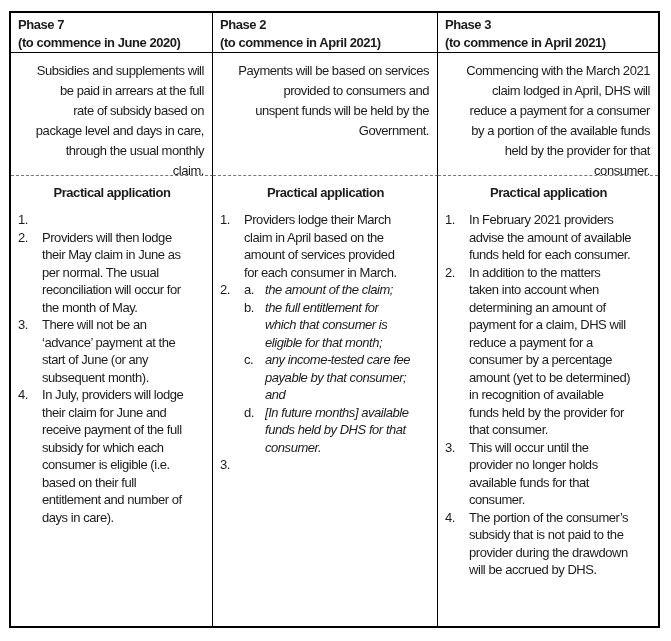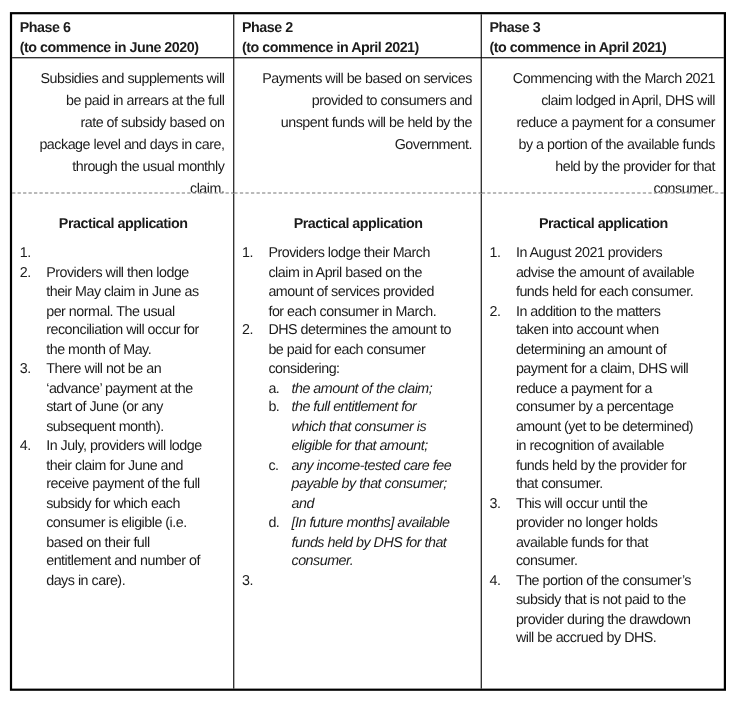--- a/index.html
+++ b/index.html
@@ -51,21 +51,21 @@
     white-space: pre-line;
   }
 
   .rowPrac {
     padding: 6px 6px 0 7px;
     line-height: 17.5px;
   }
   .ptitle {
     font-weight: bold;
     text-align: center;
-    margin: 12px 0 9px 0;
+    margin: 2px 0 9px 0;
     line-height: 18px;
   }
   .li {
     display: flex;
     align-items: flex-start;
   }
   .li .num {
     flex: none;
     width: 24px;
   }
@@ -88,21 +88,21 @@
     font-style: italic;
   }
 </style>
 </head>
 <body>
 
 <div class="page">
   <div class="doc-table">
 
     <div class="cell rowHead colA">
-      <div class="hline">Phase 6</div>
+      <div class="hline">Phase 7</div>
       <div class="hline">(to commence in June 2020)</div>
     </div>
     <div class="cell rowHead colB">
       <div class="hline">Phase 2</div>
       <div class="hline">(to commence in April 2021)</div>
     </div>
     <div class="cell rowHead colC">
       <div class="hline">Phase 3</div>
       <div class="hline">(to commence in April 2021)</div>
     </div>
@@ -162,32 +162,29 @@
       <div class="li">
         <span class="num">1.</span>
         <span class="txt pre">Providers lodge their March
 claim in April based on the
 amount of services provided
 for each consumer in March.</span>
       </div>
       <div class="li">
         <span class="num">2.</span>
         <div class="txt">
-          <div class="pre">DHS determines the amount to
-be paid for each consumer
-considering:</div>
           <div class="sli">
             <span class="ltr">a.</span>
             <span class="stxt pre">the amount of the claim;</span>
           </div>
           <div class="sli">
             <span class="ltr">b.</span>
             <span class="stxt pre">the full entitlement for
 which that consumer is
-eligible for that amount;</span>
+eligible for that month;</span>
           </div>
           <div class="sli">
             <span class="ltr">c.</span>
             <span class="stxt pre">any income-tested care fee
 payable by that consumer;
 and</span>
           </div>
           <div class="sli">
             <span class="ltr">d.</span>
             <span class="stxt pre">[In future months] available
@@ -198,21 +195,21 @@
       </div>
       <div class="li">
         <span class="num">3.</span>
       </div>
     </div>
 
     <div class="cell rowPrac colC">
       <div class="ptitle">Practical application</div>
       <div class="li">
         <span class="num">1.</span>
-        <span class="txt pre">In August 2021 providers
+        <span class="txt pre">In February 2021 providers
 advise the amount of available
 funds held for each consumer.</span>
       </div>
       <div class="li">
         <span class="num">2.</span>
         <span class="txt pre">In addition to the matters
 taken into account when
 determining an amount of
 payment for a claim, DHS will
 reduce a payment for a

